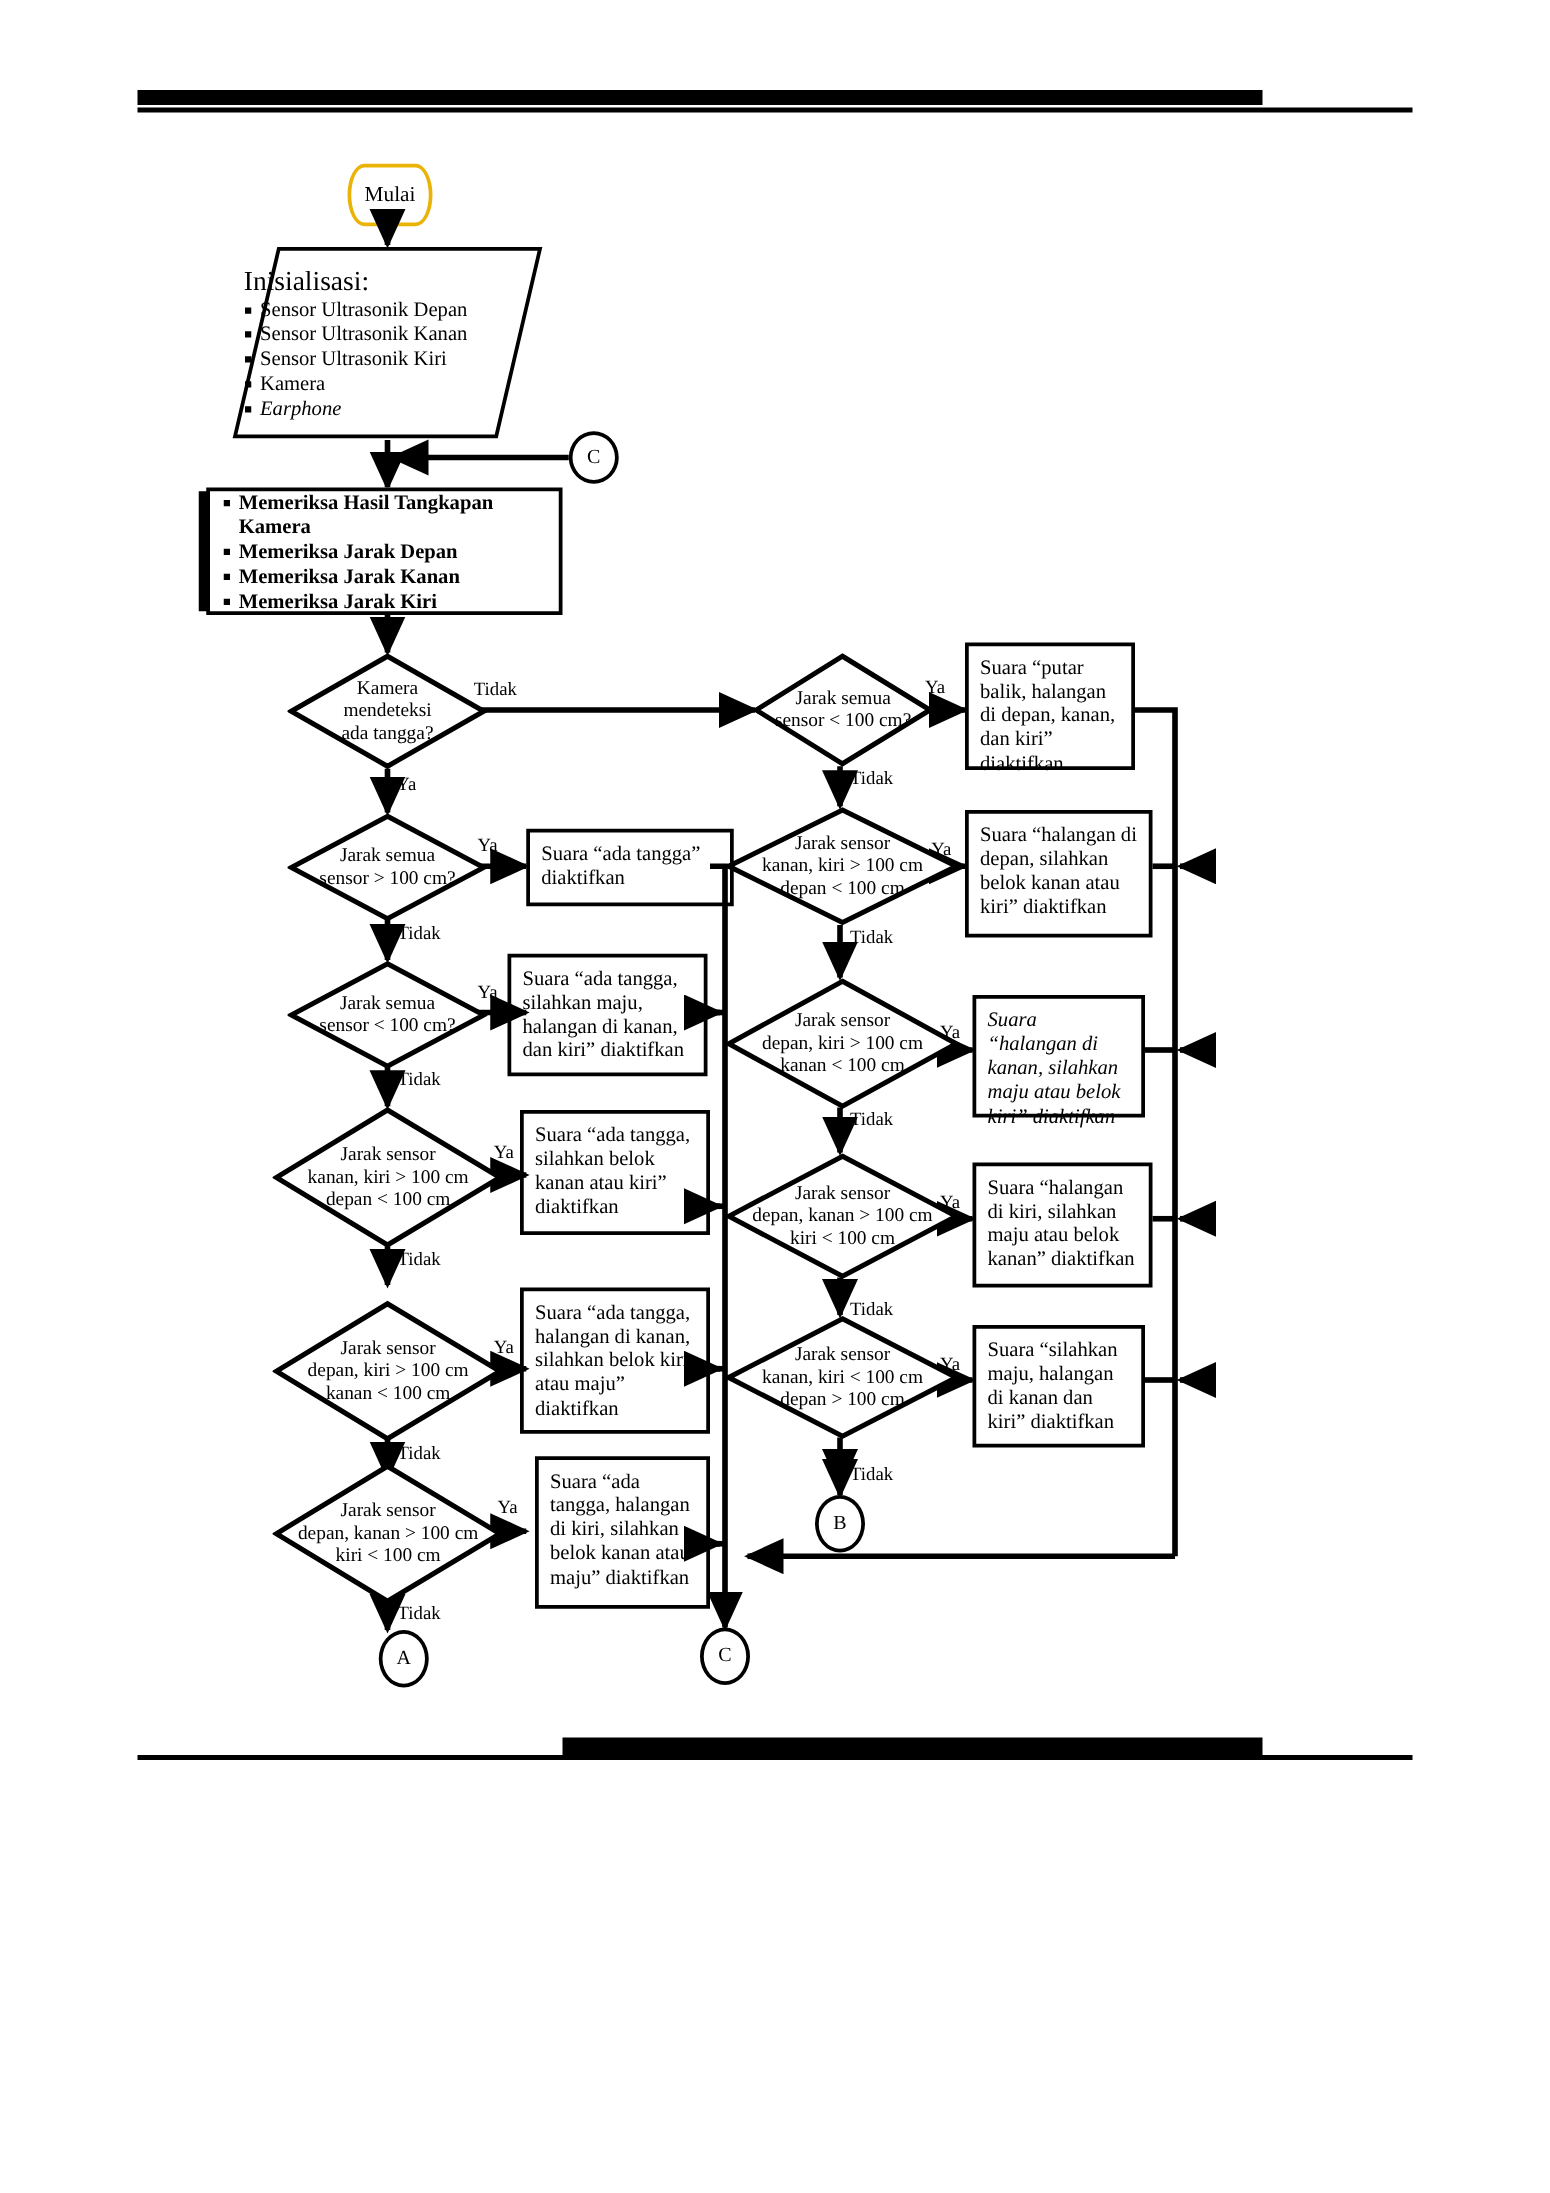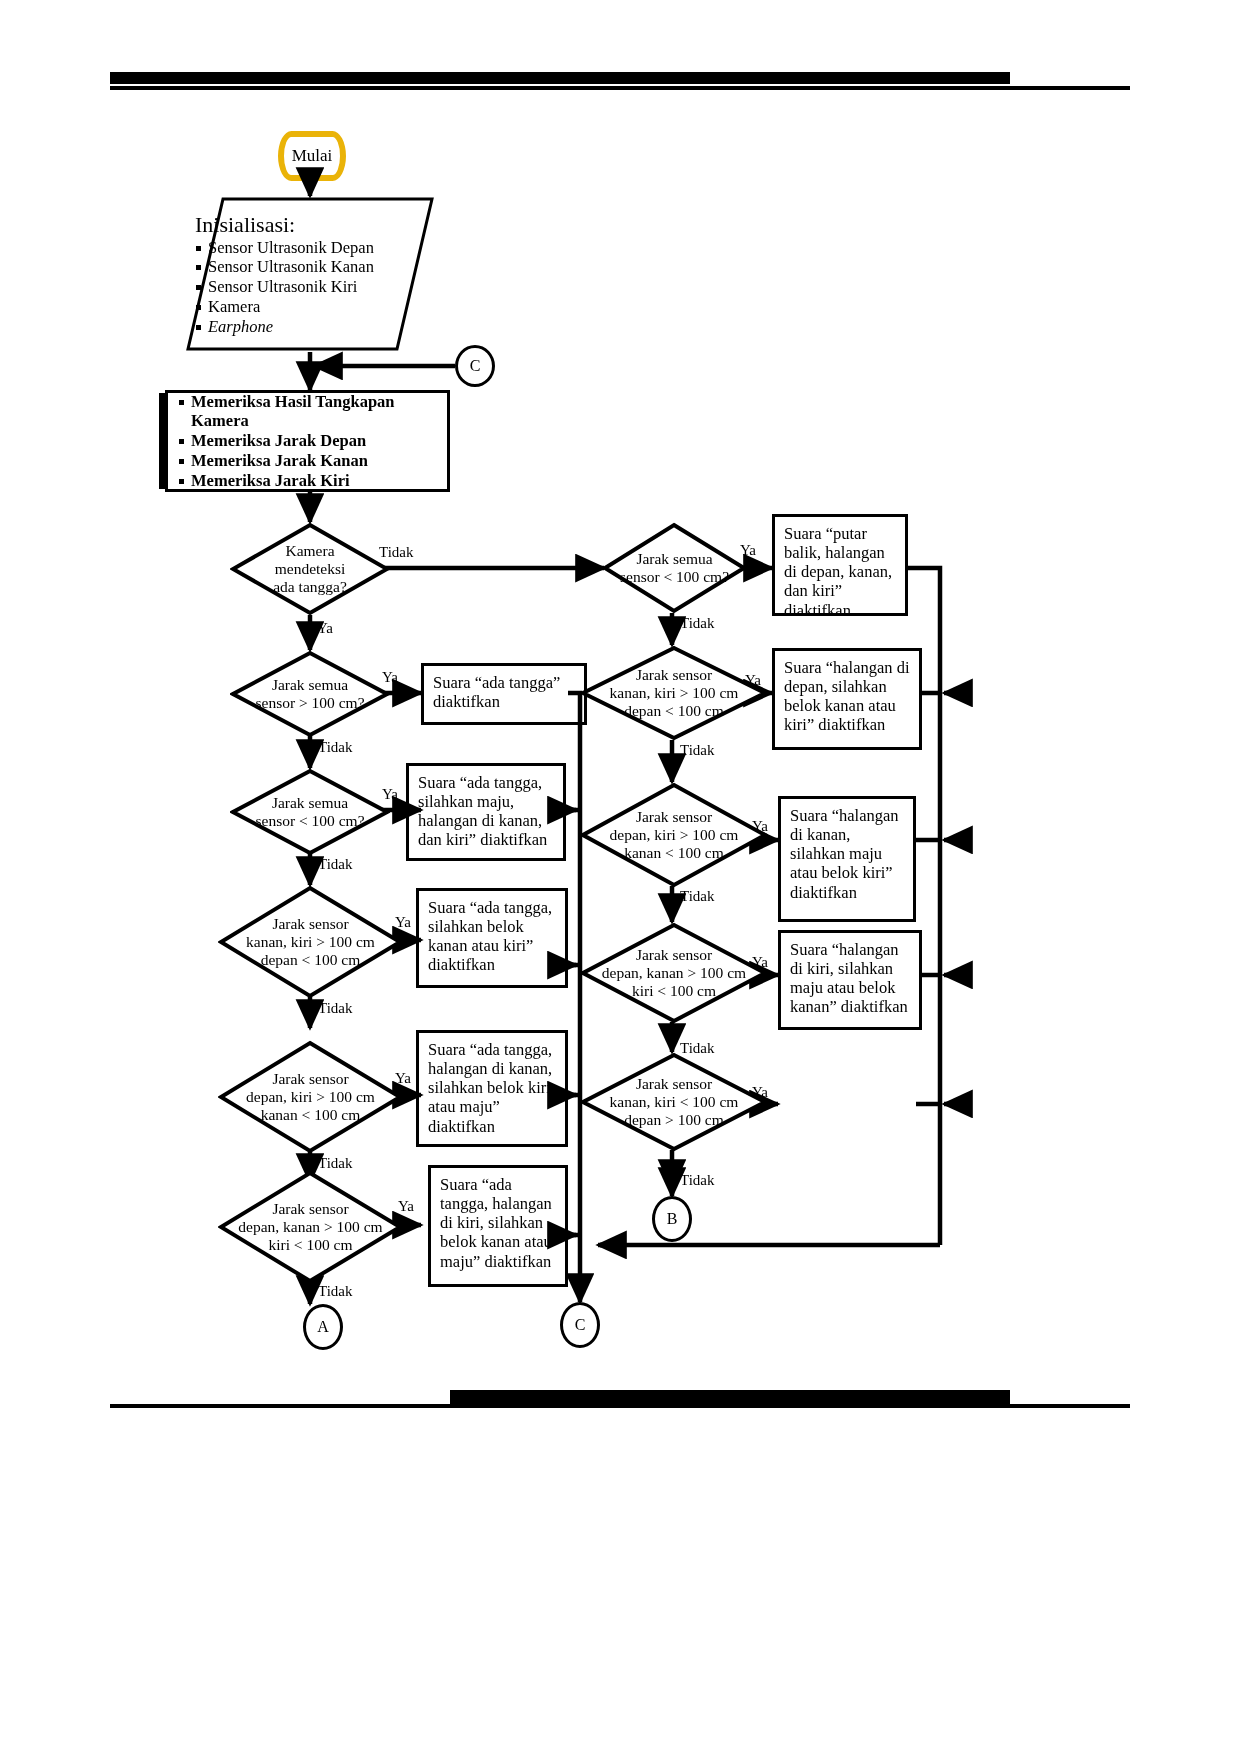--- a/index.html
+++ b/index.html
@@ -11,21 +11,21 @@
   #canvas{position:absolute;left:0;top:0;width:1240px;height:1754px;}
 
   
   .rule{position:absolute;background:#000;}
 
   
   .node{position:absolute;box-sizing:border-box;display:flex;
         align-items:center;justify-content:center;text-align:center;}
 
   .terminator{
-    border:6px solid #eab308;border-radius:14px/26px;background:#fff;
+    border:3px solid #eab308;border-radius:14px/26px;background:#fff;
     font-size:17px;
   }
 
   .parallelogram{
     background:#fff;
   }
   .para-inner{position:relative;z-index:2;width:100%;padding:6px 10px;box-sizing:border-box;}
 
   .process{
     border:3px solid #000;background:#fff;font-weight:bold;
@@ -333,28 +333,31 @@
   </div>
 
   <div class="node box" style="left:772px;top:514px;width:136px;height:102px;">
     <span>Suara “putar balik, halangan di depan, kanan, dan kiri” diaktifkan</span>
   </div>
 
   <div class="node box" style="left:772px;top:648px;width:150px;height:102px;">
     <span>Suara “halangan di depan, silahkan belok kanan atau kiri” diaktifkan</span>
   </div>
 
-  <div class="node box" style="left:778px;top:796px;width:138px;height:126px;">
+  <div class="node box" style="left:778px;top:796px;width:138px;height:98px;font-style:italic;">
     <span>Suara “halangan di kanan, silahkan maju atau belok kiri” diaktifkan</span>
   </div>
 
   <div class="node box" style="left:778px;top:930px;width:144px;height:100px;">
     <span>Suara “halangan di kiri, silahkan maju atau belok kanan” diaktifkan</span>
   </div>
 
+  <div class="node box" style="left:778px;top:1060px;width:138px;height:98px;">
+    <span>Suara “silahkan maju, halangan di kanan dan kiri” diaktifkan</span>
+  </div>
 
   <div class="node connector" style="left:303px;top:1304px;width:40px;height:46px;z-index:5;">
     <span>A</span>
   </div>
 
   <div class="node connector" style="left:652px;top:1196px;width:40px;height:46px;z-index:5;">
     <span>B</span>
   </div>
 
   <div class="node connector" style="left:560px;top:1302px;width:40px;height:46px;z-index:5;">

